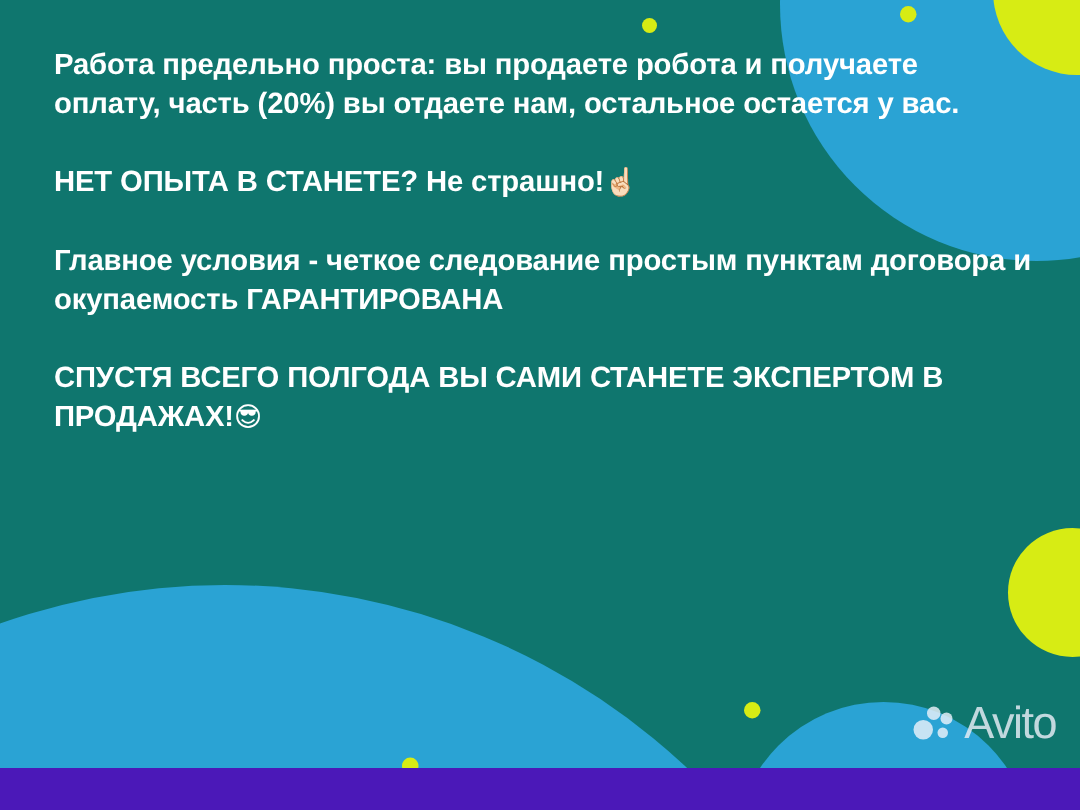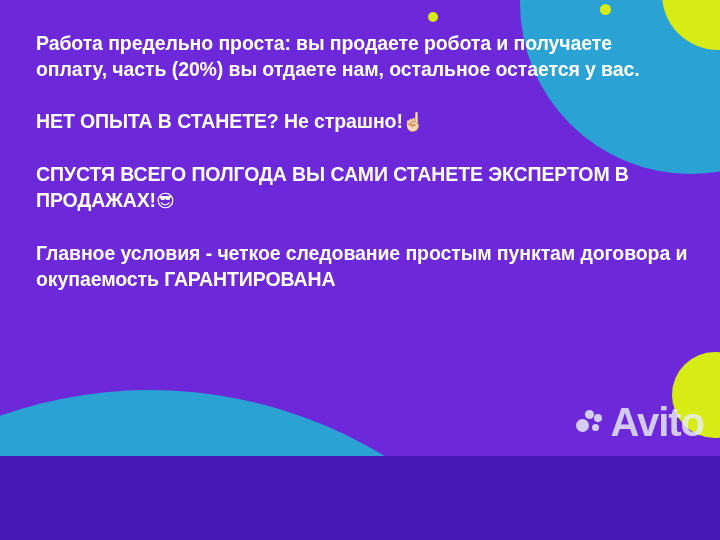--- a/index.html
+++ b/index.html
@@ -4,22 +4,22 @@
 <style>
   html,body{margin:0;padding:0;}
   body{
     width:720px;height:540px;
     font-family:"Liberation Sans","DejaVu Sans",sans-serif;
     background:#4b18b8;
     overflow:hidden;
   }
   #poster{
     position:relative;
-    width:720px;height:456px;
-    background:#6d28d9;
+    width:720px;height:512px;
+    background:#0f766e;
     overflow:hidden;
   }
   .shape{position:absolute;border-radius:50%;}
 
   
   .blob-tr-blue{
     width:342px;height:342px;
     left:520px;top:-168px;
     background:#2aa3d4;
   }
@@ -78,21 +78,21 @@
     z-index:8;
     opacity:.82;
   }
   #avito .mark{position:relative;width:28px;height:24px;}
   #avito .mark i{position:absolute;display:block;border-radius:50%;background:#eaf2fb;}
   #avito .m1{width:13px;height:13px;left:0;top:9px;}
   #avito .m2{width:9px;height:9px;left:9px;top:0px;background:#cfe0f2;}
   #avito .m3{width:8px;height:8px;left:18px;top:4px;}
   #avito .m4{width:7px;height:7px;left:16px;top:14px;background:#cfe0f2;}
   #avito .word{
-    font-size:40px;font-weight:700;
+    font-size:30px;font-weight:400;
     color:#e9eef7;
     letter-spacing:-1px;
     line-height:1;
   }
 </style>
 </head>
 <body>
 
 <div id="poster">
 
@@ -112,25 +112,25 @@
     <p class="para">
       <span>Работа предельно проста: вы продаете робота и получаете оплату, часть (20%) вы отдаете нам, остальное остается у вас.</span>
     </p>
 
     <p class="para">
       <span>НЕТ ОПЫТА В СТАНЕТЕ? Не страшно!</span><span class="emoji">☝🏻</span>
     </p>
 
 
     <p class="para">
-      <span>СПУСТЯ ВСЕГО ПОЛГОДА ВЫ САМИ СТАНЕТЕ ЭКСПЕРТОМ В ПРОДАЖАХ!</span><span class="emoji">😎</span>
+      <span>Главное условия - четкое следование простым пунктам договора и окупаемость ГАРАНТИРОВАНА</span>
     </p>
 
     <p class="para">
-      <span>Главное условия - четкое следование простым пунктам договора и окупаемость ГАРАНТИРОВАНА</span>
+      <span>СПУСТЯ ВСЕГО ПОЛГОДА ВЫ САМИ СТАНЕТЕ ЭКСПЕРТОМ В ПРОДАЖАХ!</span><span class="emoji">😎</span>
     </p>
 
   </div>
 
   <div id="avito">
     <span class="mark">
       <i class="m1"></i>
         <i class="m2"></i>
         <i class="m3"></i>
         <i class="m4"></i>

